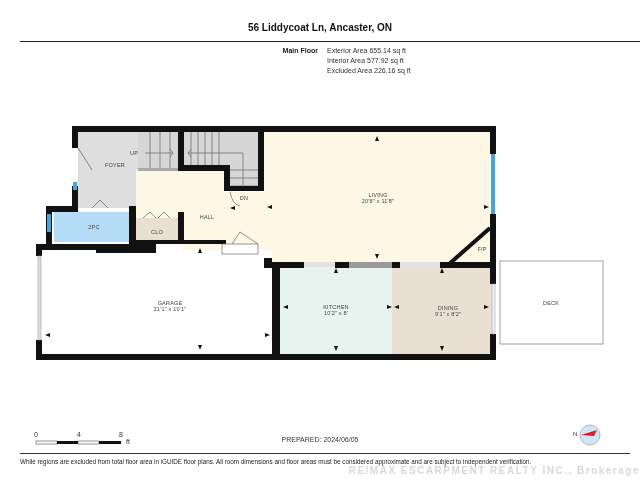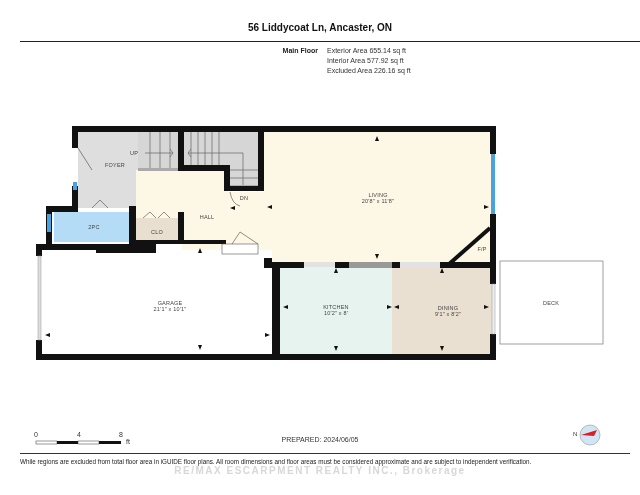--- a/index.html
+++ b/index.html
@@ -8,21 +8,21 @@
     .title { left: 0; width: 640px; top: 22px; text-align: center; font-size: 10px; font-weight: bold; color: #111; }
     .title-rule { left: 20px; width: 620px; top: 41px; height: 1px; background: #222; }
     .floor-label { left: 278px; top: 47px; font-size: 7px; font-weight: bold; width: 40px; text-align: right; }
     .area-line { left: 327px; font-size: 7px; color: #333; }
     .plan { left: 0; top: 0; width: 640px; height: 495px; }
     .room-label { font-size: 5.5px; color: #444; text-align: center; line-height: 6px; letter-spacing: 0.2px; }
     .scale-label { font-size: 7px; color: #333; }
     .prepared { left: 0; width: 640px; top: 436px; text-align: center; font-size: 7px; color: #333; }
     .bottom-rule { left: 20px; width: 610px; top: 453px; height: 1px; background: #333; }
     .disclaimer { left: 20px; top: 458px; font-size: 6.3px; color: #222; white-space: nowrap; }
-    .watermark { left: 0; width: 640px; top: 465px; text-align: center; font-size: 10px; color: #d8d8d8; letter-spacing: 1.5px; font-weight: bold; }
+    .watermark { left: 0; width: 640px; top: 465px; text-align: right; font-size: 10px; color: #d8d8d8; letter-spacing: 1.5px; font-weight: bold; }
   </style>
 </head>
 <body>
 
 <div class="abs title">56 Liddycoat Ln, Ancaster, ON</div>
 <div class="abs title-rule"></div>
 <div class="abs floor-label">Main Floor</div>
 <div class="abs area-line" style="top:47px">Exterior Area 655.14 sq ft</div>
 <div class="abs area-line" style="top:57px">Interior Area 577.92 sq ft</div>
 <div class="abs area-line" style="top:67px">Excluded Area 226.16 sq ft</div>

